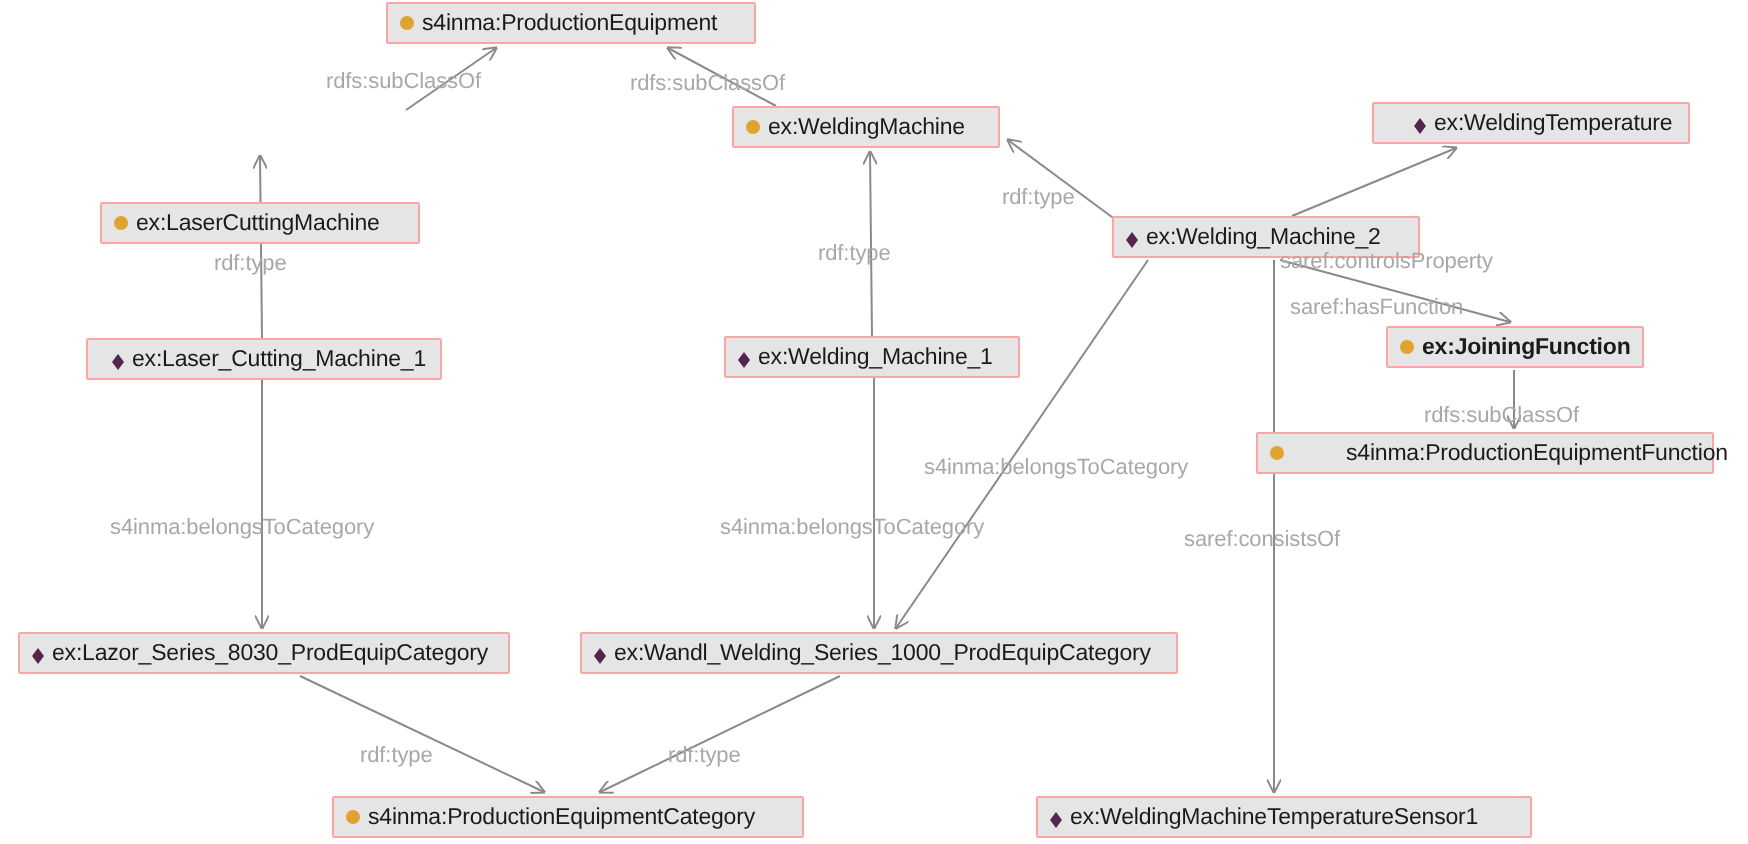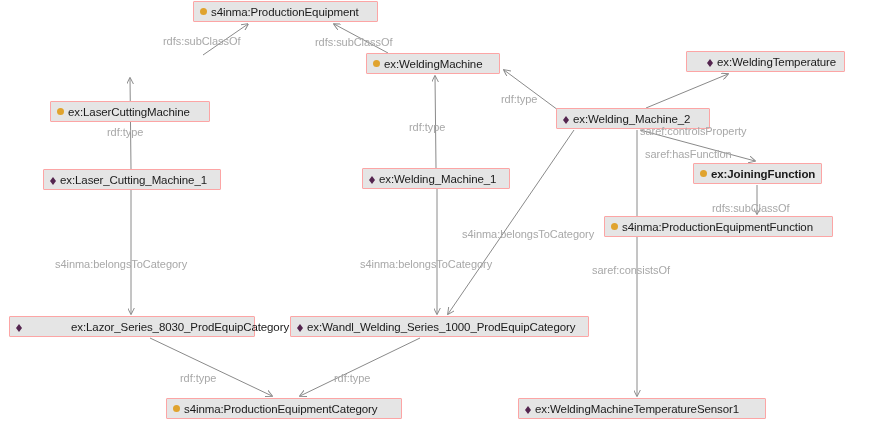--- a/index.html
+++ b/index.html
@@ -128,33 +128,33 @@
         <span class="nlabel">ex:WeldingTemperature</span>
       </div>
       <div class="node inst" style="left: 556px; top: 108px; width: 154px;">
         <span class="bullet"></span>
         <span class="nlabel">ex:Welding_Machine_2</span>
       </div>
       <div class="node cls" style="left: 693px; top: 163px; width: 129px; font-weight: bold;">
         <span class="bullet"></span>
         <span class="nlabel">ex:JoiningFunction</span>
       </div>
-      <div class="node inst" style="left: 43px; top: 169px; width: 178px;">
+      <div class="node inst" style="left: 43px; top: 169px; width: 178px; justify-content: flex-end;">
         <span class="bullet"></span>
         <span class="nlabel">ex:Laser_Cutting_Machine_1</span>
       </div>
       <div class="node inst" style="left: 362px; top: 168px; width: 148px;">
         <span class="bullet"></span>
         <span class="nlabel">ex:Welding_Machine_1</span>
       </div>
-      <div class="node cls" style="left: 604px; top: 216px; width: 229px;">
+      <div class="node cls" style="left: 628px; top: 216px; width: 229px; gap: 27px;">
         <span class="bullet"></span>
         <span class="nlabel">s4inma:ProductionEquipmentFunction</span>
       </div>
-      <div class="node inst" style="left: 9px; top: 316px; width: 246px; gap: 45px;">
+      <div class="node inst" style="left: 9px; top: 316px; width: 246px;">
         <span class="bullet"></span>
         <span class="nlabel">ex:Lazor_Series_8030_ProdEquipCategory</span>
       </div>
       <div class="node inst" style="left: 290px; top: 316px; width: 299px;">
         <span class="bullet"></span>
         <span class="nlabel">ex:Wandl_Welding_Series_1000_ProdEquipCategory</span>
       </div>
       <div class="node cls" style="left: 166px; top: 398px; width: 236px;">
         <span class="bullet"></span>
         <span class="nlabel">s4inma:ProductionEquipmentCategory</span>

